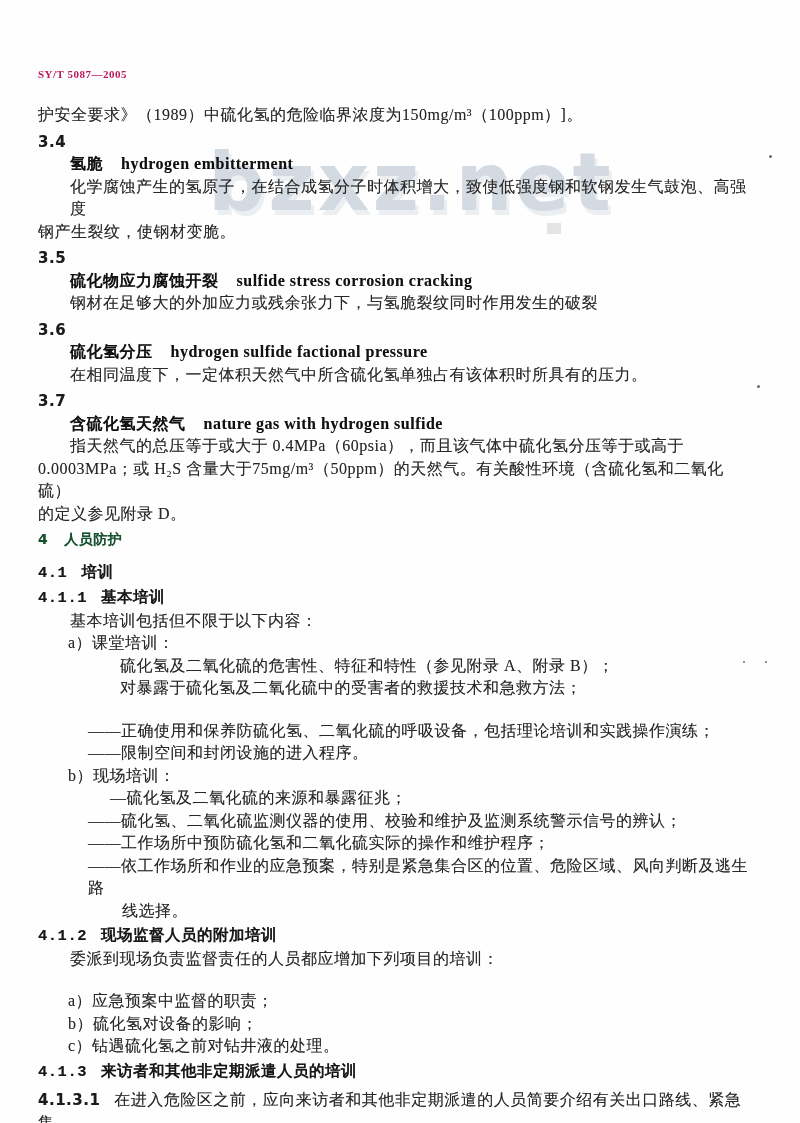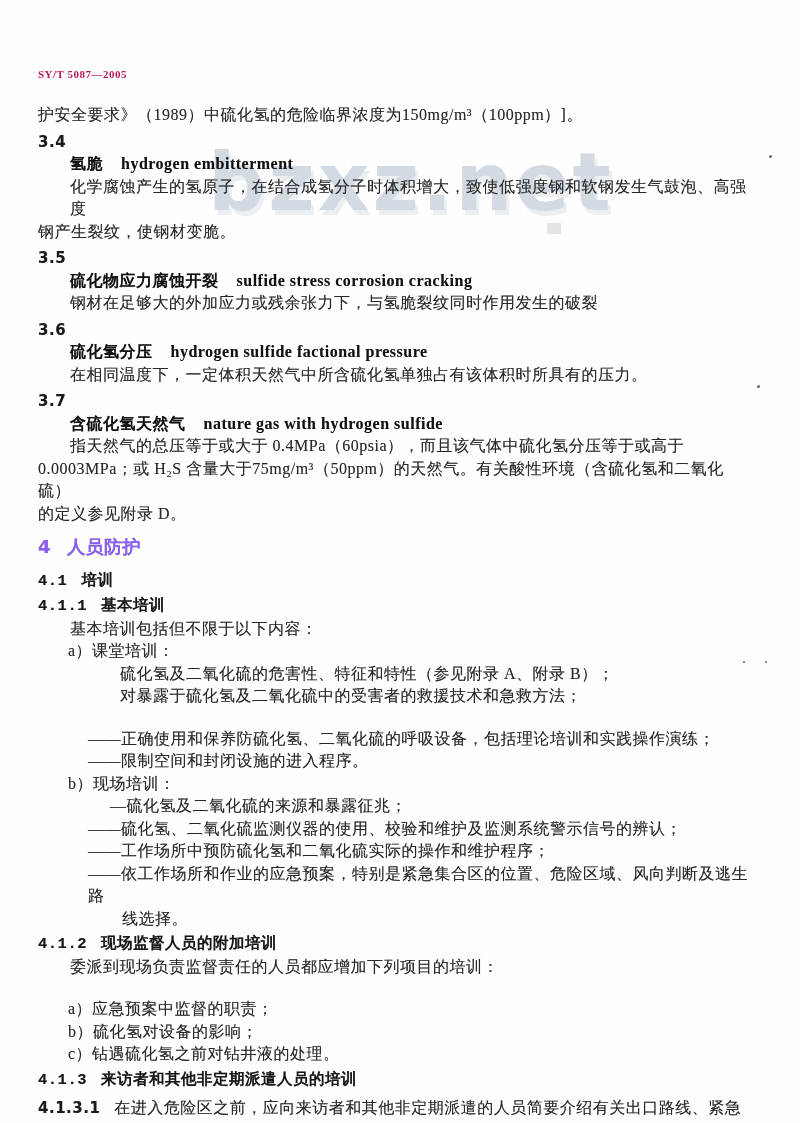--- a/index.html
+++ b/index.html
@@ -44,23 +44,23 @@
   .indent{padding-left:32px;}
   .flush{padding-left:0;}
   .list{padding-left:30px;}
   .sub{padding-left:82px;}
   .sub2{padding-left:72px;}
   .dash{padding-left:50px;}
   .dashcont{padding-left:84px;}
   .mt4{margin-top:20px;}
   .mt6{margin-top:6px;}
   .h1{
-    margin-top:11px;margin-bottom:11px;
+    margin-top:3px;margin-bottom:11px;
     font-family:"DejaVu Sans","Liberation Sans",sans-serif;
-    font-weight:700;font-size:18px;color:#8b5cf6;
+    font-weight:700;font-size:14px;color:#14532d;
   }
   .h1 .hnum{margin-right:16px;}
   .h2{
     margin-top:3px;
     font-family:Liberation Mono, monospace;
     font-weight:700;font-size:15.5px;color:#171717;
   }
   .h2 .hnum{margin-right:14px;}
   .h2.light .htitle{font-weight:600;}
   .clause .cnum{

